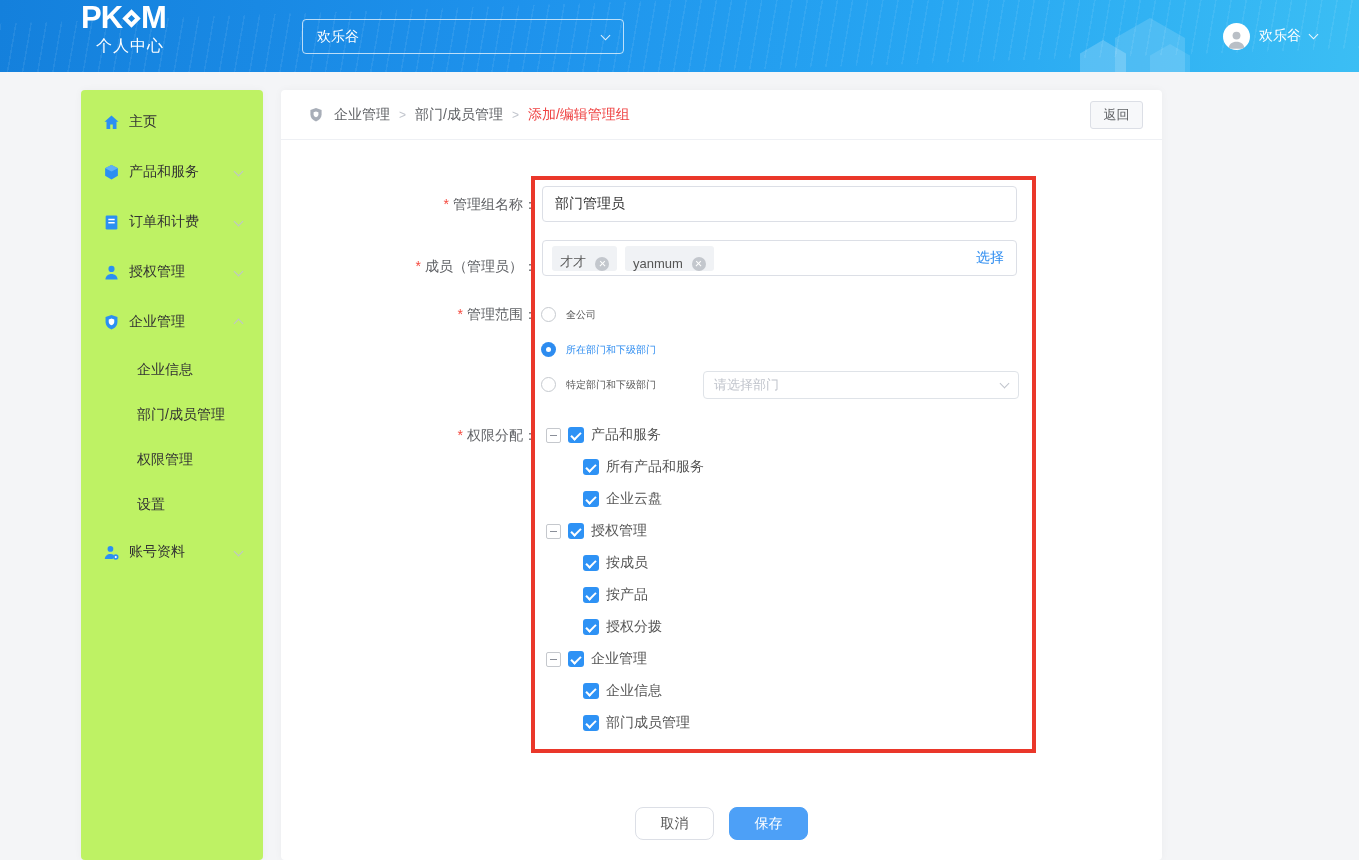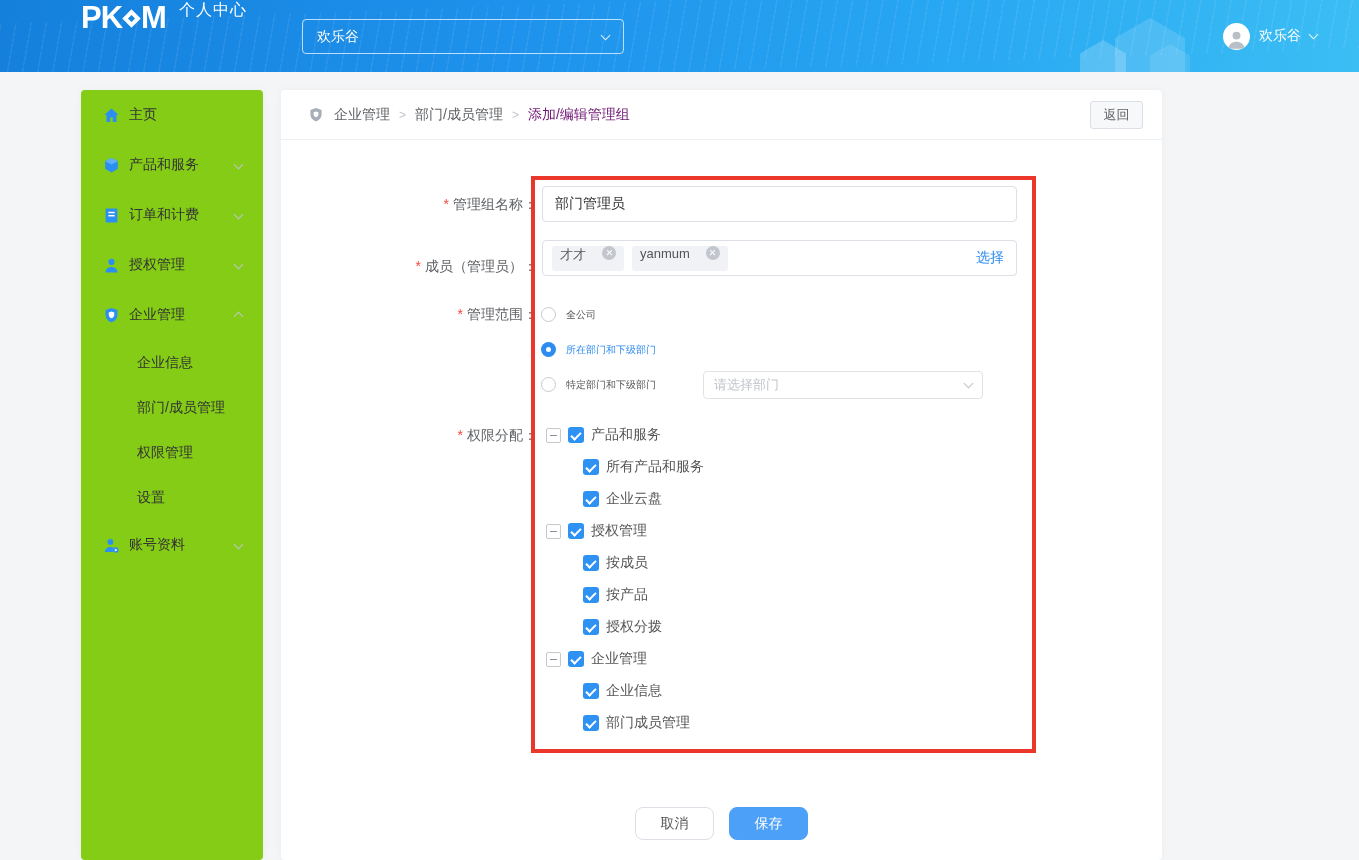--- a/index.html
+++ b/index.html
@@ -12,99 +12,99 @@
     background:linear-gradient(96deg,#1480dc 0%,#1e92ec 38%,#27a6f2 68%,#3bbef4 100%); overflow:hidden; }
   .topbar .waves { position:absolute; inset:0;
     background:repeating-linear-gradient(100deg, rgba(255,255,255,.07) 0 1.5px, transparent 1.5px 15px);
     transform:skewY(-2deg); }
   .cube { position:absolute; background:rgba(255,255,255,.14);
     clip-path:polygon(50% 0,100% 25%,100% 75%,50% 100%,0 75%,0 25%); }
   .cube.c1 { width:70px; height:80px; left:1115px; top:18px; }
   .cube.c2 { width:46px; height:54px; left:1080px; top:40px; background:rgba(255,255,255,.20); }
   .cube.c3 { width:40px; height:46px; left:1150px; top:44px; background:rgba(255,255,255,.10); }
 
-  .logo { position:absolute; left:81px; top:0; height:72px; display:flex; align-items:flex-start; color:#fff; z-index:2; }
+  .logo { position:absolute; left:81px; top:0; height:72px; display:flex; align-items:center; color:#fff; z-index:2;flex-direction:column; }
   .logo-word { font-size:31px; font-weight:900; letter-spacing:-1px; display:flex; align-items:center; }
   .logo-diamond { width:13px; height:13px; border:4px solid #fff; transform:rotate(45deg); margin:0 3px; }
   .logo-suffix { font-size:16px; margin-left:13px; font-weight:400; letter-spacing:1px; }
 
   .org-select { position:absolute; left:302px; top:19px; width:322px; height:35px; z-index:2;
     border:1px solid rgba(255,255,255,.7); border-radius:4px; display:flex; align-items:center;
     padding:0 14px; color:#fff; font-size:14px; cursor:pointer; }
   .chev { width:7px; height:7px; border-right:1.5px solid currentColor; border-bottom:1.5px solid currentColor;
     transform:rotate(45deg); display:inline-block; flex:none; }
   .chev.up { transform:rotate(-135deg); }
   .org-select .chev { margin-left:auto; color:rgba(255,255,255,.85); margin-top:-3px; }
 
   .user-area { position:absolute; right:42px; top:0; height:72px; display:flex; align-items:center; gap:9px;
     color:#fff; font-size:14px; z-index:2; cursor:pointer; }
   .avatar { width:27px; height:27px; border-radius:50%; background:#fff; display:flex; align-items:flex-end;
     justify-content:center; overflow:hidden; }
   .user-area .chev { color:rgba(255,255,255,.9); margin-top:-3px; }
 
   
-  .sidebar { position:absolute; left:81px; top:90px; width:182px; height:770px; background:#84cc16;
-    border-radius:4px; box-shadow:0 0 8px rgba(0,0,0,.04); }
+  .sidebar { position:absolute; left:81px; top:90px; width:182px; height:770px; background:#bef264;
+    border-radius:4px; box-shadow:0 0 8px rgba(0,0,0,.04); padding-top:7px; }
   .side-item { height:50px; display:flex; align-items:center; padding:0 21px 0 22px;
     font-size:14px; color:#333; cursor:pointer; }
   .side-item .sicon { width:17px; height:17px; margin-right:9px; flex:none; }
   .side-item .chev { margin-left:auto; color:#bfc4cb; margin-top:-2px; }
   .side-item .chev.up { margin-top:3px; }
   .side-sub-item { height:45px; display:flex; align-items:center; padding-left:56px;
     font-size:14px; color:#333; cursor:pointer; }
 
   
   .main { position:absolute; left:281px; top:90px; width:881px; height:770px; background:#fff;
     border-radius:4px; box-shadow:0 0 8px rgba(0,0,0,.04); }
   .crumb-row { position:relative; height:50px; border-bottom:1px solid #eef0f4; display:flex;
     align-items:center; padding:0 19px 0 27px; }
   .crumb-row .bicon { width:16px; height:16px; margin-right:10px; flex:none; }
   .crumb { font-size:14px; color:#606266; cursor:pointer; }
-  .crumb.last { color:#701a75; cursor:default; }
+  .crumb.last { color:#ef4444; cursor:default; }
   .crumb-sep { font-size:12px; color:#c0c4cc; padding:0 9px; }
   .back-btn { margin-left:auto; width:53px; height:28px; border:1px solid #dcdfe6; border-radius:3px;
     background:#f7f8fa; color:#606266; font-size:13px; display:flex; align-items:center;
     justify-content:center; cursor:pointer; }
 
   
   .f-label { position:absolute; left:0; width:256px; text-align:right; font-size:14px; color:#606266; }
   .req { color:#f5483d; margin-right:4px; }
   .lbl-name { top:96px; height:36px; line-height:36px; }
   .lbl-members { top:158px; height:36px; line-height:36px; }
   .lbl-scope { top:210px; height:28px; line-height:28px; }
   .lbl-perms { top:331px; height:28px; line-height:28px; }
 
   .input-box { position:absolute; left:261px; top:96px; width:475px; height:36px; }
   .input-box input { width:100%; height:100%; border:1px solid #dcdfe6; border-radius:4px;
     padding:0 12px; font-size:14px; color:#333; outline:none; font-family:inherit; }
 
   .member-box { position:absolute; left:261px; top:150px; width:475px; height:36px;
     border:1px solid #dcdfe6; border-radius:4px; background:#fff; display:flex; align-items:center;
     padding:0 12px 0 9px; gap:8px; }
-  .tag { background:#f0f2f5; border-radius:3px; height:25px; display:flex; align-items:flex-start;
-    gap:16px; padding:0 8px; font-size:13px; color:#555; }
+  .tag { background:#f0f2f5; border-radius:3px; height:25px; display:flex; align-items:flex-end;
+    gap:9px; padding:0 8px; font-size:13px; color:#555; }
   .tag-x { width:14px; height:14px; border-radius:50%; background:#c3c7cd; position:relative;
     cursor:pointer; flex:none; }
   .tag-x::before, .tag-x::after { content:""; position:absolute; left:3.5px; top:6.4px; width:7px;
     height:1.4px; background:#fff; }
   .tag-x::before { transform:rotate(45deg); }
   .tag-x::after { transform:rotate(-45deg); }
   .select-link { margin-left:auto; font-size:14px; color:#2d8cf0; cursor:pointer; }
 
   .radio-row { position:absolute; left:260px; display:flex; align-items:center; gap:10px;
     font-size:10px; color:#555; cursor:pointer; }
   .radio-row.r1 { top:217px; }
   .radio-row.r2 { top:252px; color:#2d8cf0; }
   .radio-row.r3 { top:287px; }
   .radio { width:15px; height:15px; border-radius:50%; border:1px solid #c6cacf; background:#fff; flex:none; }
   .radio.sel { border:none; background:#2d8cf0; position:relative; }
   .radio.sel::after { content:""; position:absolute; width:5px; height:5px; border-radius:50%;
     background:#fff; left:5px; top:5px; }
 
-  .dept-select { position:absolute; left:422px; top:281px; width:280px; height:28px;
+  .dept-select { position:absolute; left:422px; top:281px; width:316px; height:28px;
     border:1px solid #dfe3e8; border-radius:4px; display:flex; align-items:center;
     padding:0 10px; cursor:pointer; background:#fff; }
   .dept-select .ph { font-size:13px; color:#c0c4cc; }
   .dept-select .chev { margin-left:auto; color:#c0c4cc; margin-top:-3px; }
 
   .tree { position:absolute; left:265px; top:329px; }
   .tree-row { height:32px; display:flex; align-items:center; font-size:14px; color:#555; }
   .tree-row.child { margin-left:37px; }
   .collapse { width:15px; height:15px; border:1px solid #c5c8cd; border-radius:2px; background:#fff;
     position:relative; margin-right:7px; flex:none; cursor:pointer; }

